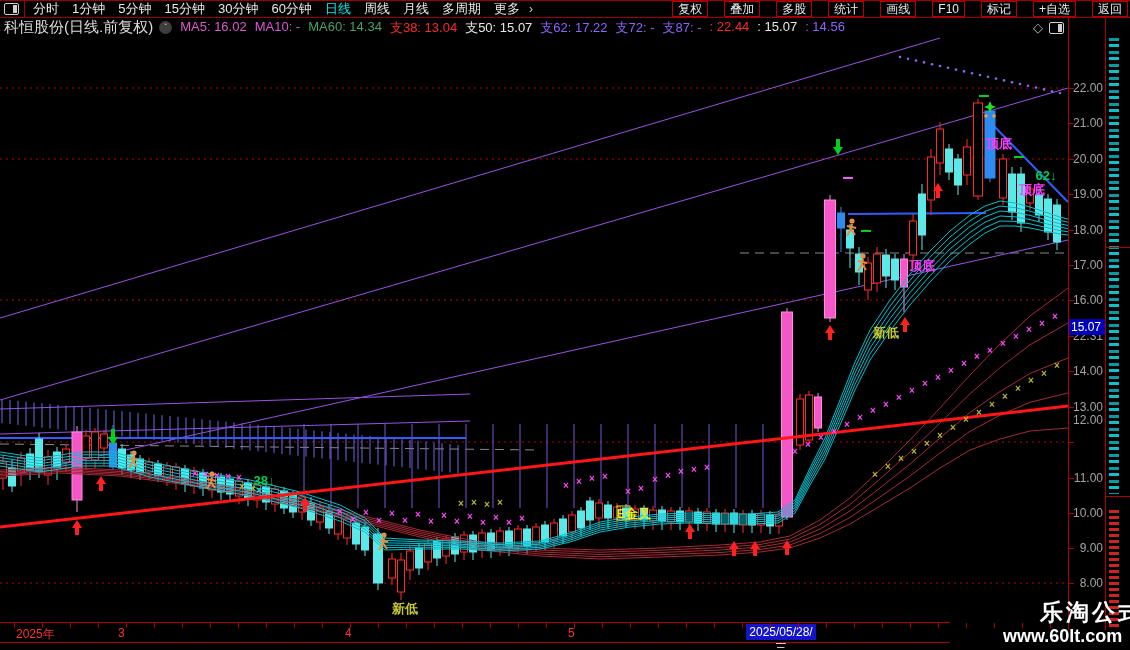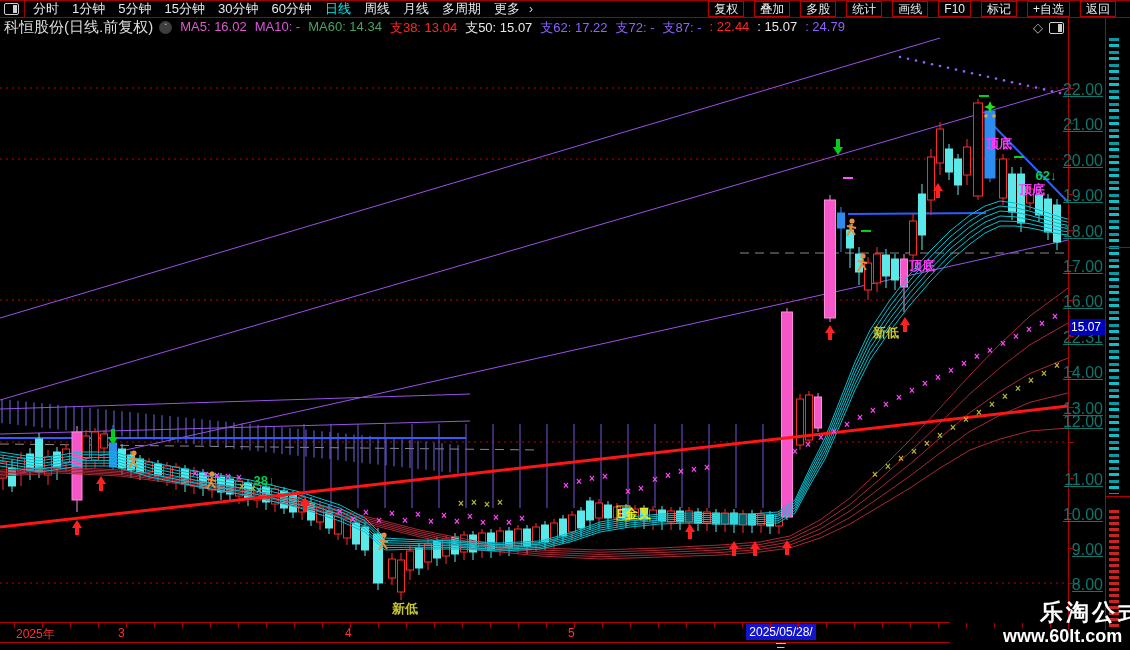--- a/index.html
+++ b/index.html
@@ -9,35 +9,35 @@
   .tbar{position:absolute;left:0;top:0;width:1130px;height:18px;box-sizing:border-box;
         border-top:1px solid #a00000;border-bottom:1px solid #a00000;background:#000;
         display:flex;align-items:center;}
   .winicon{width:13px;height:10px;border:1px solid #cfcfcf;border-radius:2px;margin:0 5px 0 4px;position:relative;}
   .winicon div{position:absolute;right:1px;top:1px;bottom:1px;width:4px;background:#cfcfcf;}
   .tsep{width:1px;height:16px;background:#a00000;margin-right:8px;}
   .period{color:#e8e8e8;font-size:13px;margin-right:13px;white-space:nowrap;cursor:default;}
   .period.active{color:#00e8e8;}
   .tarrow{color:#d0d0d0;font-size:12px;margin-left:-4px;}
   .tspace{flex:1;}
-  .tbtns{display:flex;gap:10px;margin-right:14px;border-radius:8px;}
+  .tbtns{display:flex;gap:16px;margin-right:2px;border-radius:8px;}
   .tbtn{border:1px solid #b40000;color:#ececec;font-size:12px;line-height:14px;height:14px;
         padding:0 5px;white-space:nowrap;}
   
   .ibar{position:absolute;left:0;top:18px;width:1066px;height:19px;display:flex;align-items:center;background:#000;}
   .ititle{color:#dcdcdc;font-size:15px;margin:0 6px 0 4px;white-space:nowrap;}
   .chev{width:13px;height:13px;border-radius:50%;background:#3e3e3e;color:#b8b8b8;font-size:9px;
         line-height:13px;text-align:center;margin-right:8px;}
   .ival{font-size:13px;margin-right:8px;white-space:nowrap;}
   .iicons{position:absolute;top:20px;left:1033px;display:flex;gap:6px;align-items:center;}
   .diamond{color:#b8b8b8;font-size:13px;}
   
   .yaxis{position:absolute;left:1068px;top:18px;width:37px;height:612px;background:#000;
          border-left:1px solid #b00000;box-sizing:border-box;}
-  .ylab{position:absolute;right:2px;color:#0f766e;font-size:16px;text-decoration:underline;}
+  .ylab{position:absolute;right:2px;color:#a3a3a3;font-size:12px;}
   .ytick{position:absolute;left:0;width:5px;height:1px;background:#b00000;}
   .ytag{position:absolute;left:0;width:37px;height:16px;background:#0000bb;color:#fff;
         font-size:12px;line-height:16px;text-align:left;padding-left:2px;box-sizing:border-box;}
   
   .strip{position:absolute;left:1105px;top:18px;width:25px;height:612px;background:#000;
          border-left:1px solid #b00000;box-sizing:border-box;overflow:hidden;}
   .strip .cy{position:absolute;left:3px;top:20px;width:10px;height:456px;
          background:repeating-linear-gradient(180deg,#0a9aa6 0 3px,transparent 3px 6px,#0cc0cc 6px 9px,transparent 9px 13px);}
   .strip .rd{position:absolute;left:3px;top:492px;width:10px;height:118px;
          background:repeating-linear-gradient(180deg,#cc2222 0 3px,transparent 3px 6px);}
@@ -100,21 +100,21 @@
         <span class="ival" style="color: rgb(224, 90, 208);">MA5: 16.02</span>
         <span class="ival" style="color: rgb(216, 85, 216);">MA10: -</span>
         <span class="ival" style="color: rgb(70, 162, 102);">MA60: 14.34</span>
         <span class="ival" style="color: rgb(255, 40, 40);">支38: 13.04</span>
         <span class="ival" style="color: rgb(232, 232, 232);">支50: 15.07</span>
         <span class="ival" style="color: rgb(143, 98, 255);">支62: 17.22</span>
         <span class="ival" style="color: rgb(143, 98, 255);">支72: -</span>
         <span class="ival" style="color: rgb(143, 98, 255);">支87: -</span>
         <span class="ival" style="color: rgb(255, 40, 40);">: 22.44</span>
         <span class="ival" style="color: rgb(232, 232, 232);">: 15.07</span>
-        <span class="ival" style="color: rgb(143, 98, 255);">: 24.79</span>
+        <span class="ival" style="color: rgb(143, 98, 255);">: 14.56</span>
       </span>
   </div>
   <div class="iicons">
     <span class="diamond">◇</span>
     <span class="winicon" style="display:inline-block;margin:0;">
         <div></div>
       </span>
   </div>
 
   <svg id="chart-svg" viewBox="0 37 1068 593" width="1068" height="593" style="position:absolute;left:0;top:37px;">

